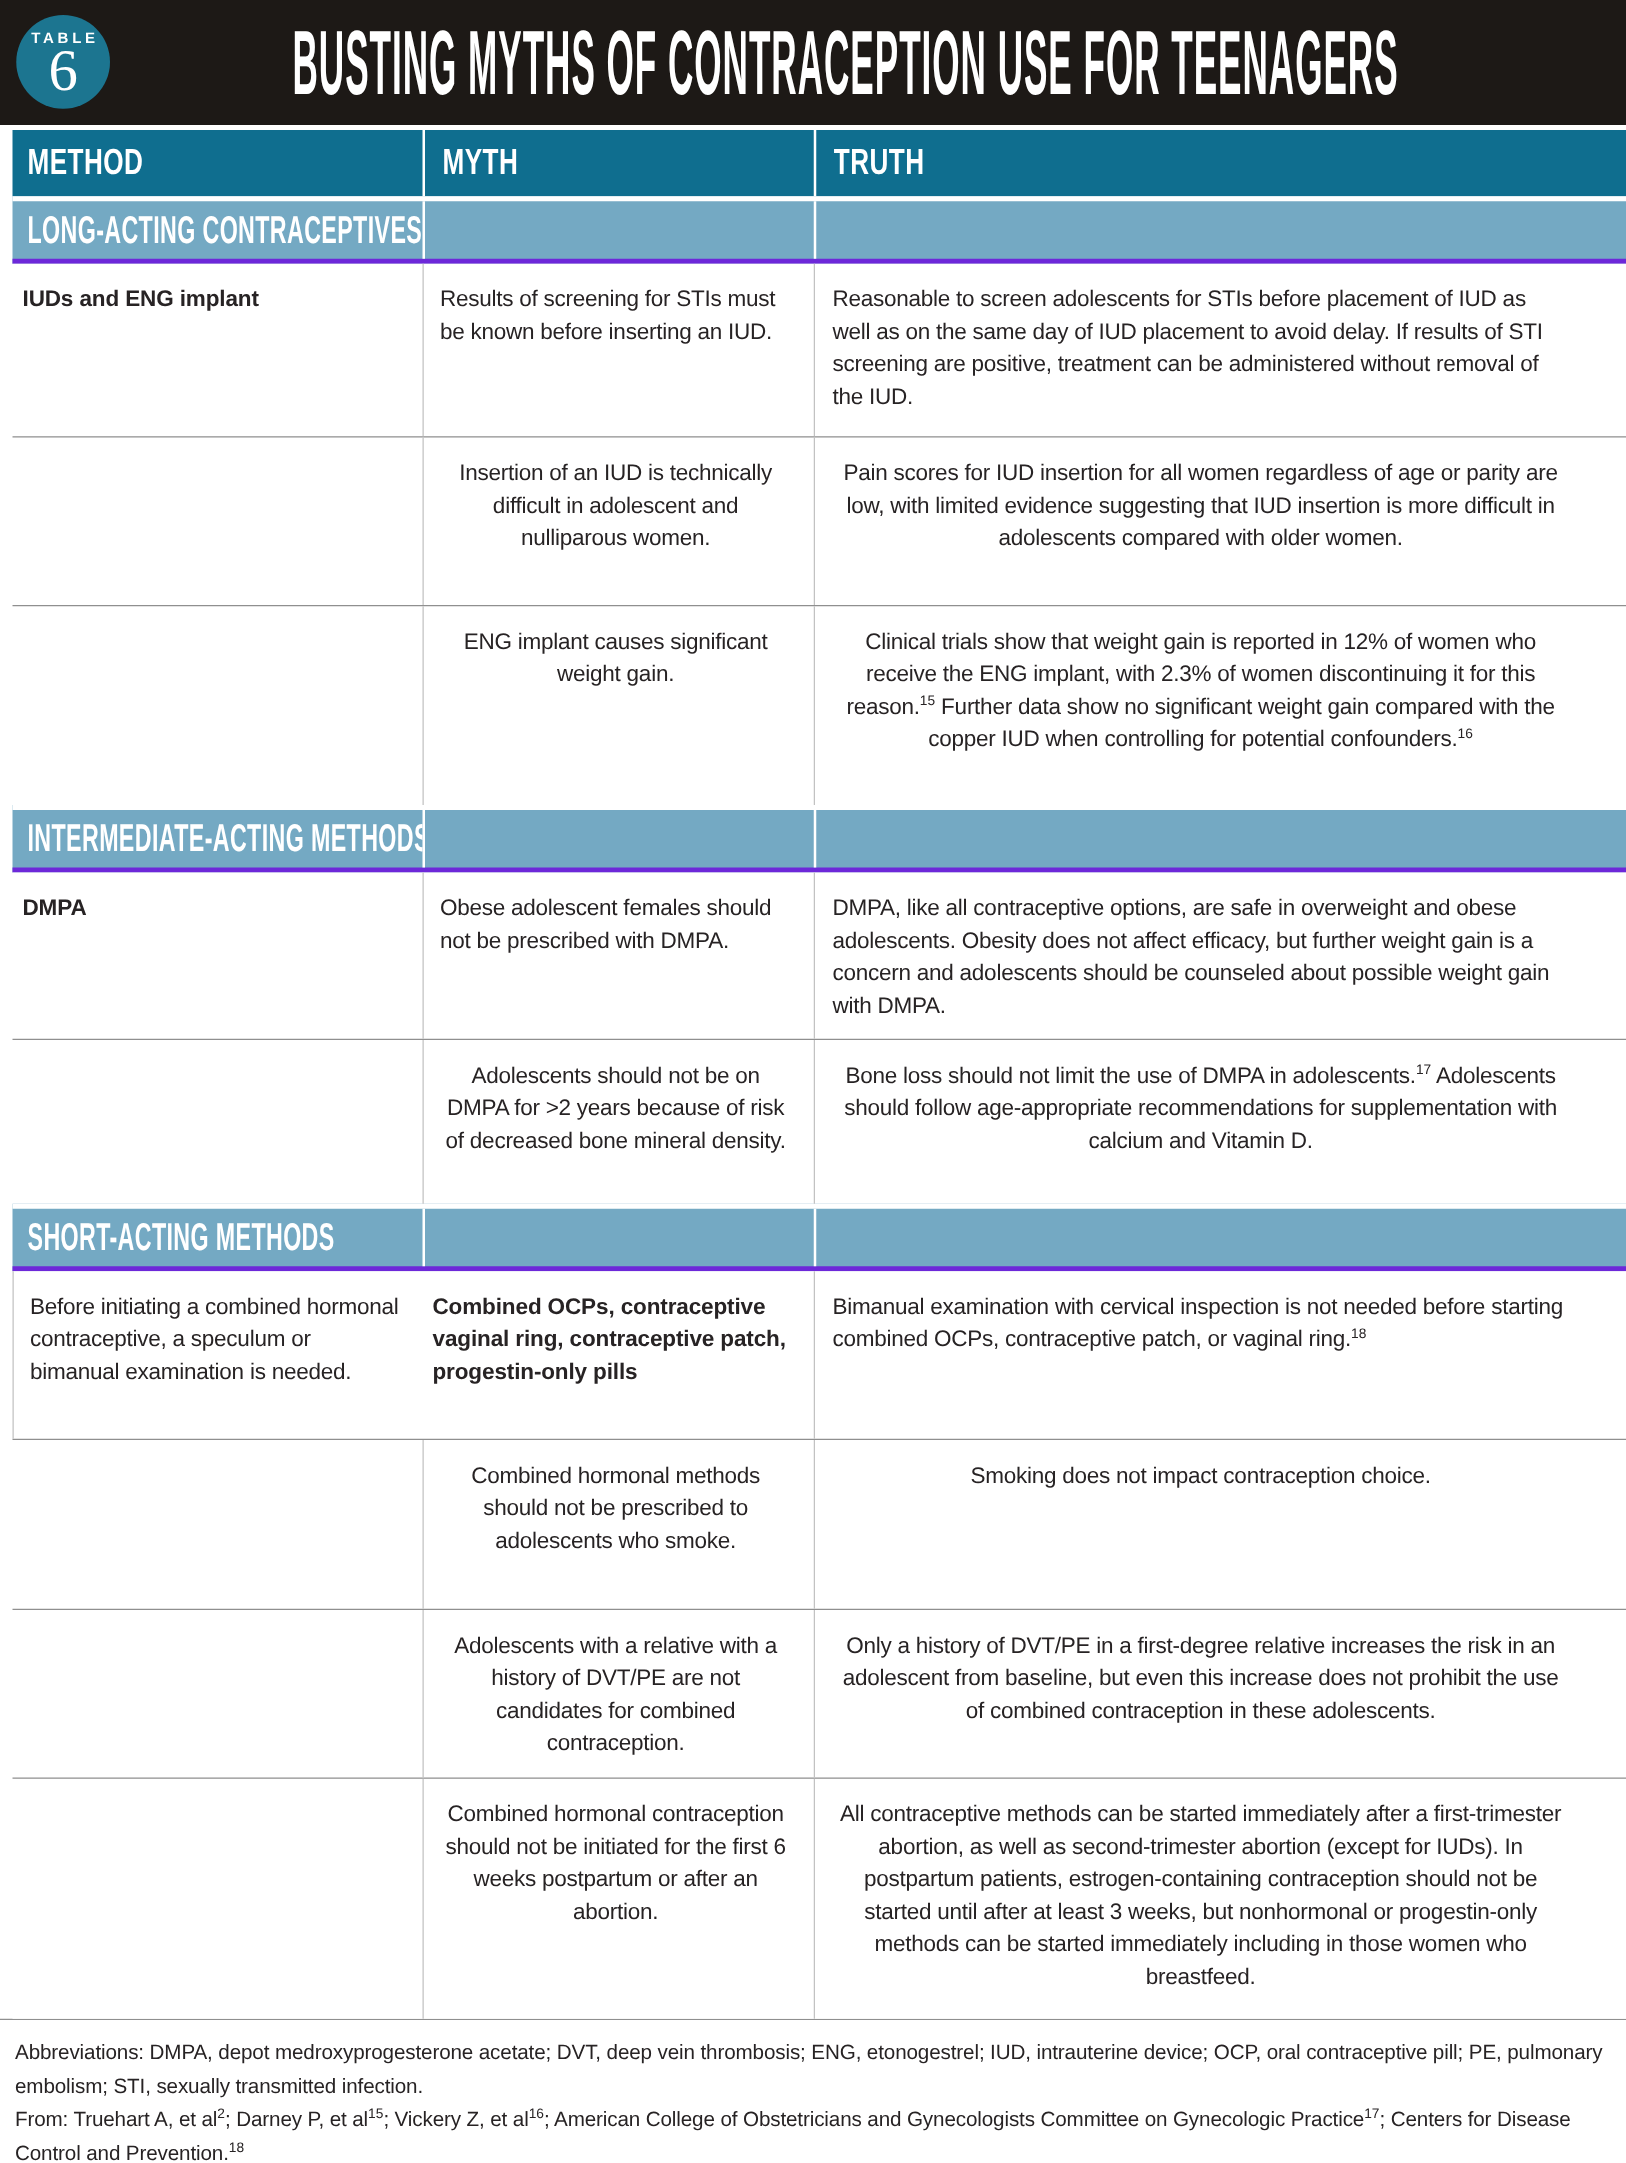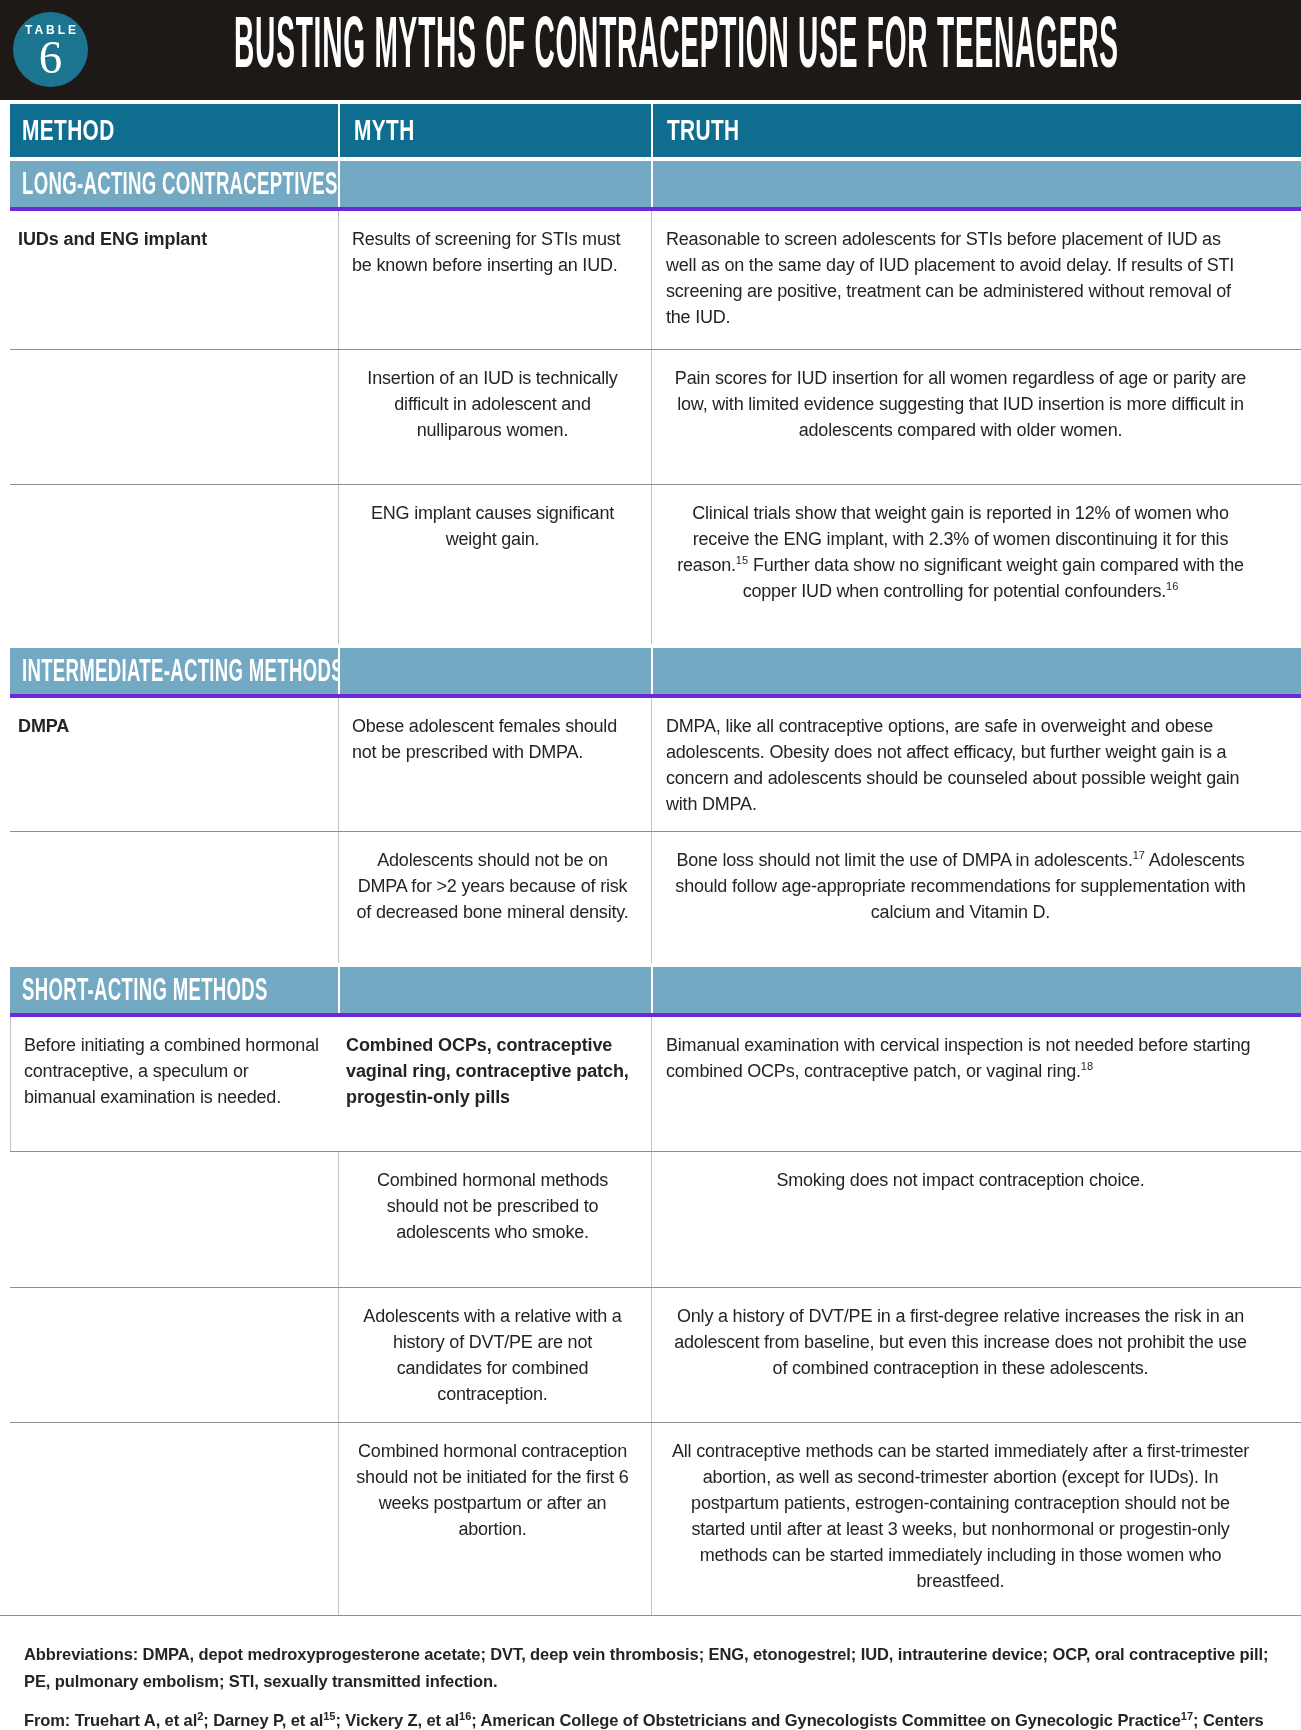--- a/index.html
+++ b/index.html
@@ -22,21 +22,21 @@
     background: #1c7590; display: flex; flex-direction: column; align-items: center;
   }
   .badge-label {
     color: #fff; font-size: 12px; font-weight: bold;
     letter-spacing: 3px; margin-top: 11px; text-indent: 3px;
   }
   .badge-number {
     color: #fff; font-family: "Liberation Serif", serif;
     font-size: 47px; line-height: 1; margin-top: -3px;
   }
-  .title-wrap { margin-left: 234px; width: 930px; height: 100px; display: flex; }
+  .title-wrap { margin-left: 234px; width: 930px; height: 100px; display: flex; align-items: center; }
   .title-text {
     display: inline-block; white-space: nowrap;
     color: #fff; font-weight: bold; font-size: 73px; letter-spacing: 2px;
     transform: scaleX(0.385); transform-origin: left center;
   }
 
   
   .grid-row { display: grid; grid-template-columns: 328px 313px 1fr; margin-left: 10px; }
 
   .colhead-row { background: #0f6e8f; height: 53px; margin-top: 4px; }
@@ -80,21 +80,21 @@
 
   .table { border-bottom: 1px solid #8f8f8f; }
 
   sup {
     font-size: 11px; line-height: 0; vertical-align: super; letter-spacing: 0;
   }
 
   
   .footnotes { padding: 13px 10px 0 12px; }
   .footnotes p {
-    margin: 12px; font-size: 16.5px; line-height: 27px; letter-spacing: -0.1px; font-weight: bold;
+    margin: 0; font-size: 16.5px; line-height: 27px; letter-spacing: -0.1px;
   }
 </style>
 </head>
 <body>
 
 <div class="page">
 
   <header class="titlebar">
     <div class="badge">
       <span class="badge-label">TABLE</span>

